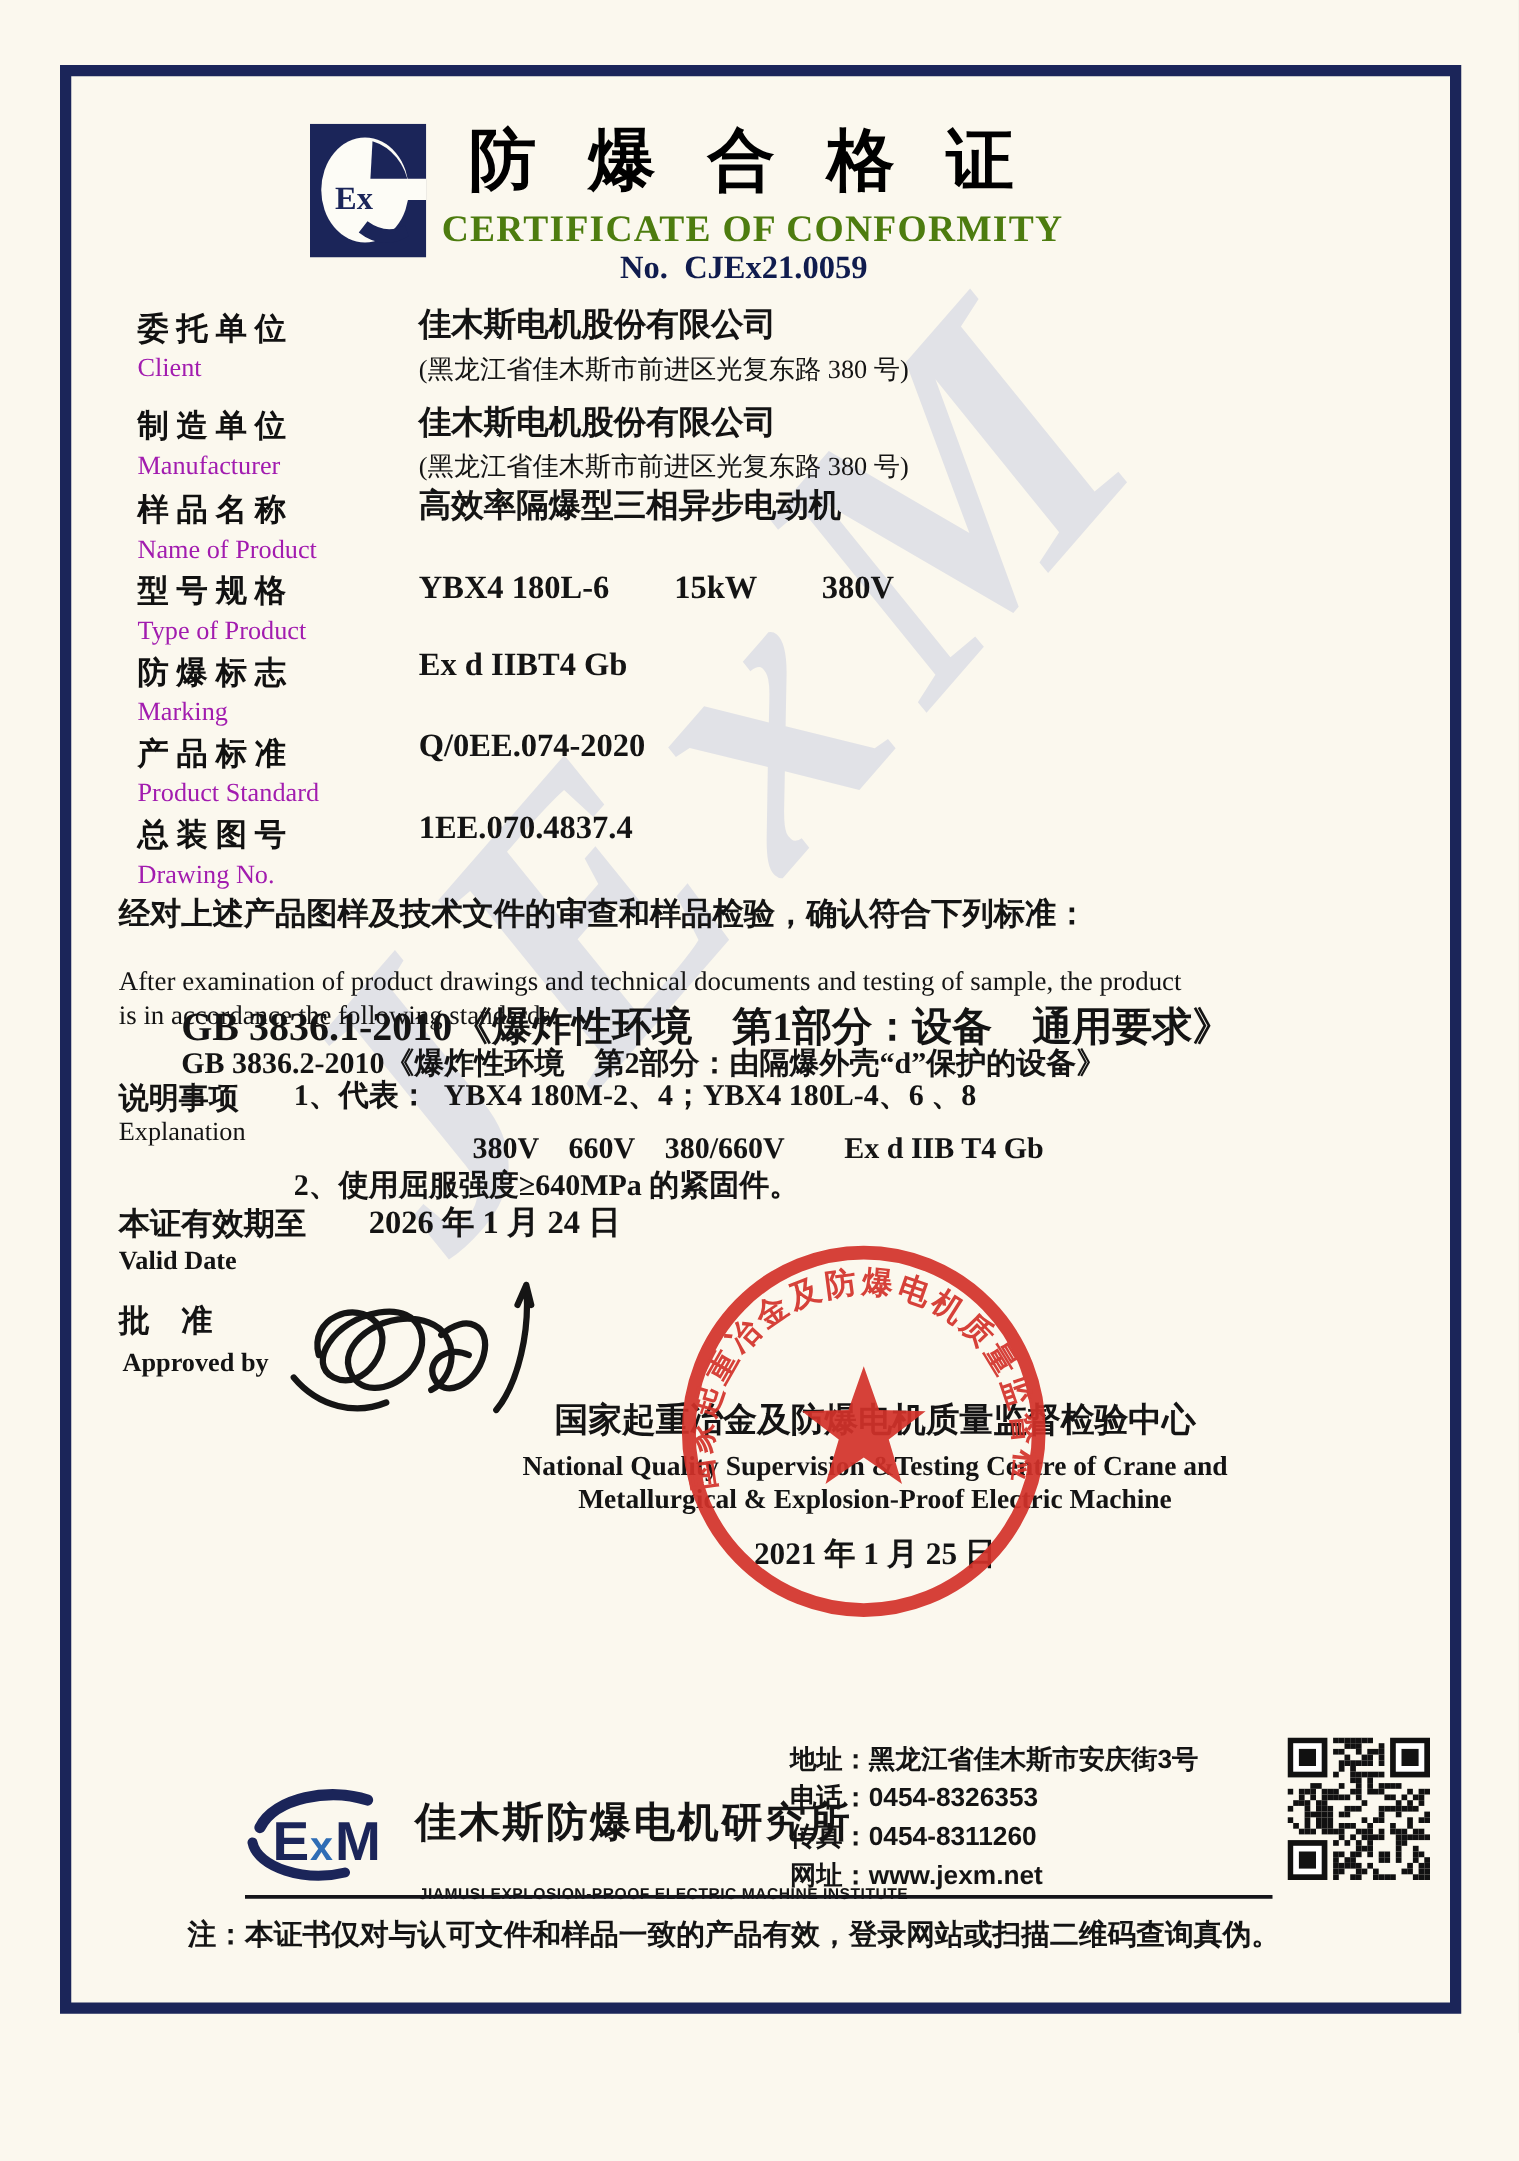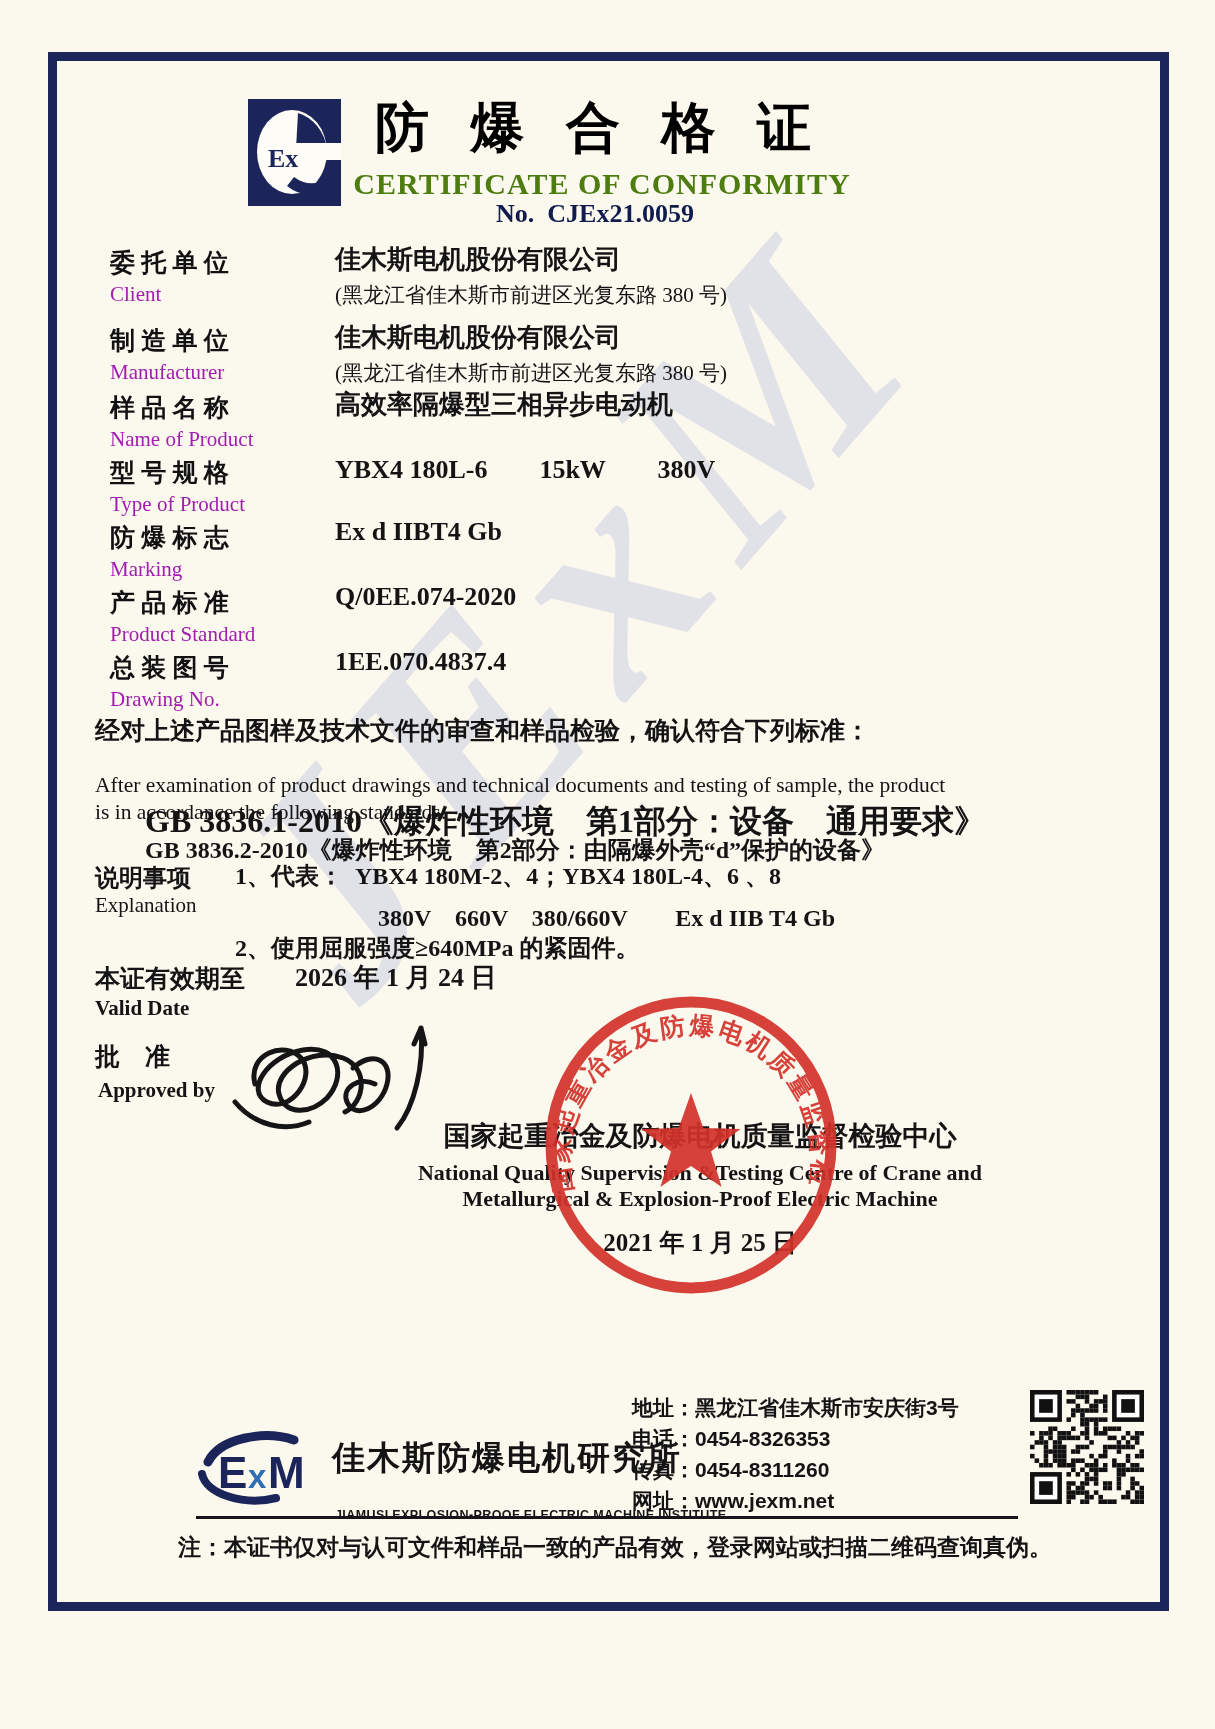--- a/index.html
+++ b/index.html
@@ -59,21 +59,21 @@
   .jexmlogo{left:192px;top:1428px;width:136px;height:80px;}
   .inst-cn{left:332px;top:1436px;font-size:33px;font-weight:bold;letter-spacing:2px;
            font-family:"Liberation Sans","DejaVu Sans",sans-serif;z-index:1;}
   .inst-en{left:335px;top:1480px;font-size:12.5px;font-weight:bold;letter-spacing:.4px;
            font-family:"Liberation Sans","DejaVu Sans",sans-serif;z-index:1;margin-top:28px;}
   .contact{left:632px;top:1392px;width:390px;z-index:1;
            font-family:"Liberation Sans","DejaVu Sans",sans-serif;}
   .contact .row{font-size:21px;font-weight:bold;line-height:31px;white-space:nowrap;}
   .qr{left:1030px;top:1390px;width:114px;height:114px;z-index:1;}
   .divider{left:196px;top:1516px;width:822px;height:3px;background:#15151a;z-index:1;}
-  .note{left:150px;top:1532px;width:930px;text-align:center;font-size:23px;font-weight:bold;z-index:1;}
+  .note{left:150px;top:1532px;width:930px;text-align:left;font-size:23px;font-weight:bold;z-index:1;}
 </style>
 </head>
 <body>
 
 <div class="page">
   <div class="frame"></div>
   <div class="watermark">JExM</div>
 
   <svg class="abs exmark" viewBox="0 0 93 107">
     <rect x="0" y="0" width="93" height="107" fill="#1b2559"></rect>

